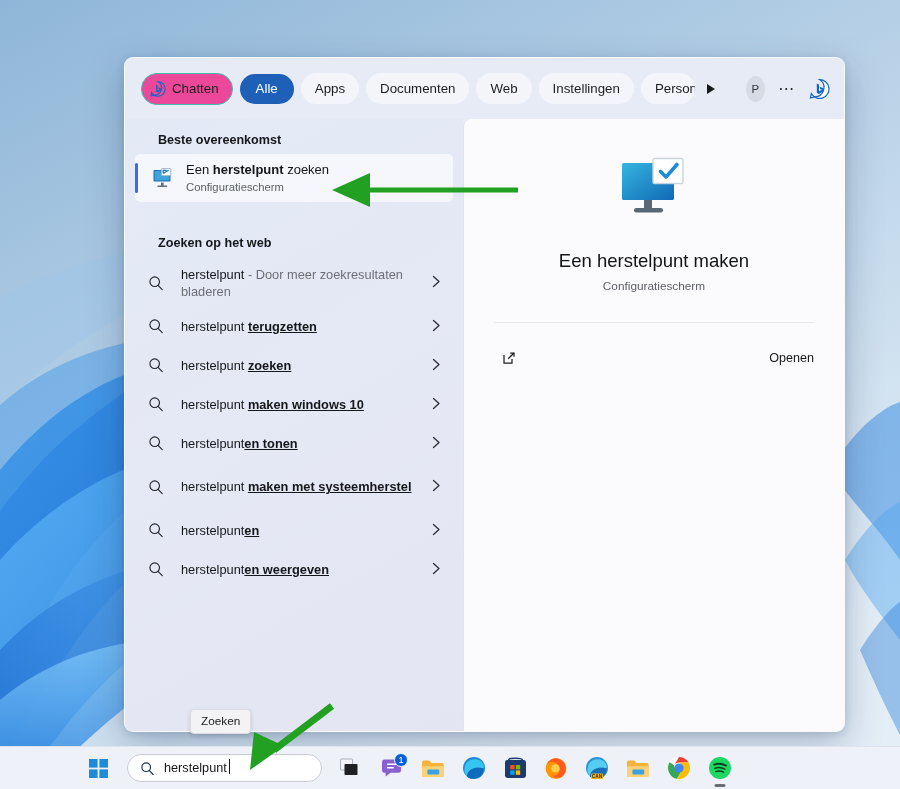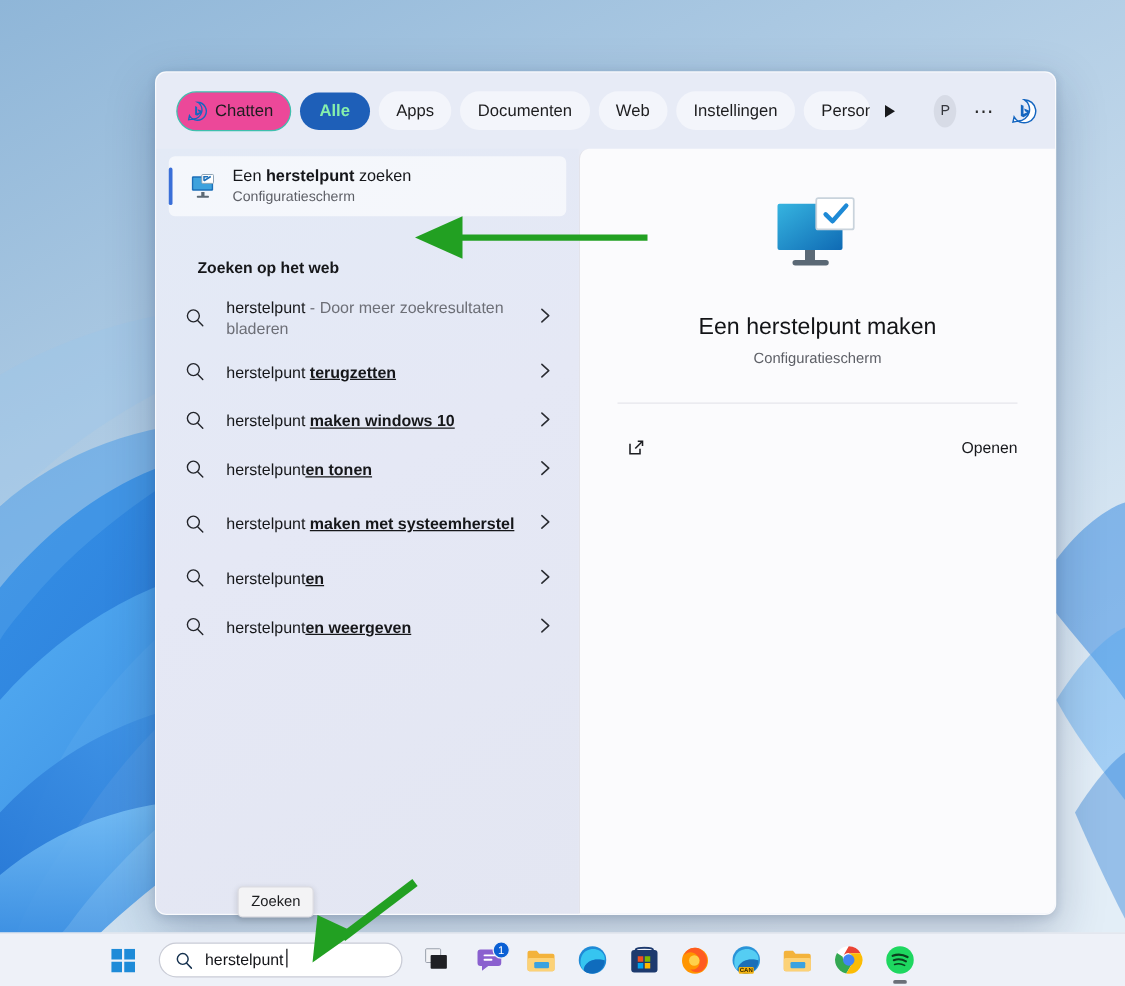--- a/index.html
+++ b/index.html
@@ -51,24 +51,23 @@
   .pill.chat {
     background: #ec4899;
     border: 1.6px solid #3fbfae;
     padding: 0 13px 0 8px;
     gap: 6px;
     height: 32px;
     border-radius: 17px;
   }
   .pill.active {
     background: #1e5fb8;
-    color: #86efac;
+    color: #ffffff;
     padding: 0 16px;
     height: 30px;
-    font-weight: bold;
   }
   .hdr-spacer { flex: 1 1 auto; }
   .hdr-arrow {
     width: 26px; height: 26px;
     display: flex; align-items: center; justify-content: center;
     color: #1a1a1a; font-size: 13px;
   }
   .avatar {
     width: 26px; height: 26px; border-radius: 50%;
     background: #d7dbe6; color: #35373d;
@@ -329,20 +328,21 @@
       <svg class="bing-big" viewBox="0 0 30 30">
         <path d="M15 1.6 A13.4 13.4 0 1 1 3.3 21.6 L2 27.6 L8.2 26.3 A13.4 13.4 0 0 0 15 1.6 Z" fill="#ffffff" stroke="#1566c0" stroke-width="1.7"></path>
         <path d="M11.1 7.2 L14.2 8.6 L14.2 18.3 L18.5 16.2 L15.9 15 L14.9 11.9 L20.5 14.1 L20.5 18.3 L14.2 22 L11.1 20.4 Z" fill="#1566c0"></path>
       </svg>
     </div>
 
     <div id="flyout-body">
 
       <div id="results-pane">
 
+        <div class="section-title">Beste overeenkomst</div>
 
         <div class="best-match">
           <svg width="24" height="24" viewBox="0 0 24 24">
             <rect x="2.5" y="4" width="17" height="11.5" rx="1" fill="#1d6fb8"></rect>
             <rect x="3.6" y="5.1" width="14.8" height="9.3" rx="0.6" fill="#3ea2dd"></rect>
             <rect x="10" y="16.6" width="2.6" height="3.2" fill="#5d6a75"></rect>
             <rect x="6.4" y="19.6" width="9.8" height="1.5" rx="0.7" fill="#5d6a75"></rect>
             <rect x="10.4" y="2.6" width="9.4" height="7.1" rx="0.7" fill="#ffffff" stroke="#8ea4b6" stroke-width="0.8"></rect>
             <path d="M12.2 7.6 L12.2 4.4 L15.5 4.4" fill="none" stroke="#1d6fb8" stroke-width="1.2"></path>
             <path d="M12.2 7.6 L17.6 4.2" fill="none" stroke="#1d6fb8" stroke-width="1.2"></path>
@@ -369,20 +369,32 @@
                 </svg></span>
             </div>
             <div class="web-row">
               <span class="web-icon">
                 <svg width="17" height="17" viewBox="0 0 16 16">
                   <circle cx="6.3" cy="6.3" r="4.5" fill="none" stroke="#23252b" stroke-width="1.05"></circle>
                   <path d="M9.7 9.9 L13.4 13.8" stroke="#23252b" stroke-width="1.05" stroke-linecap="round"></path>
                 </svg>
               </span>
               <span class="web-label"><span>herstelpunt </span><b>terugzetten</b></span>
+              <span class="chev"><svg width="11" height="13" viewBox="0 0 11 13">
+                  <path d="M2.5 1.5 L8 6.5 L2.5 11.5" fill="none" stroke="#2a2c32" stroke-width="1.25" stroke-linecap="round" stroke-linejoin="round"></path>
+                </svg></span>
+            </div>
+            <div class="web-row">
+              <span class="web-icon">
+                <svg width="17" height="17" viewBox="0 0 16 16">
+                  <circle cx="6.3" cy="6.3" r="4.5" fill="none" stroke="#23252b" stroke-width="1.05"></circle>
+                  <path d="M9.7 9.9 L13.4 13.8" stroke="#23252b" stroke-width="1.05" stroke-linecap="round"></path>
+                </svg>
+              </span>
+              <span class="web-label"><span>herstelpunt </span><b>zoeken</b></span>
               <span class="chev"><svg width="11" height="13" viewBox="0 0 11 13">
                   <path d="M2.5 1.5 L8 6.5 L2.5 11.5" fill="none" stroke="#2a2c32" stroke-width="1.25" stroke-linecap="round" stroke-linejoin="round"></path>
                 </svg></span>
             </div>
             <div class="web-row">
               <span class="web-icon">
                 <svg width="17" height="17" viewBox="0 0 16 16">
                   <circle cx="6.3" cy="6.3" r="4.5" fill="none" stroke="#23252b" stroke-width="1.05"></circle>
                   <path d="M9.7 9.9 L13.4 13.8" stroke="#23252b" stroke-width="1.05" stroke-linecap="round"></path>
                 </svg>

